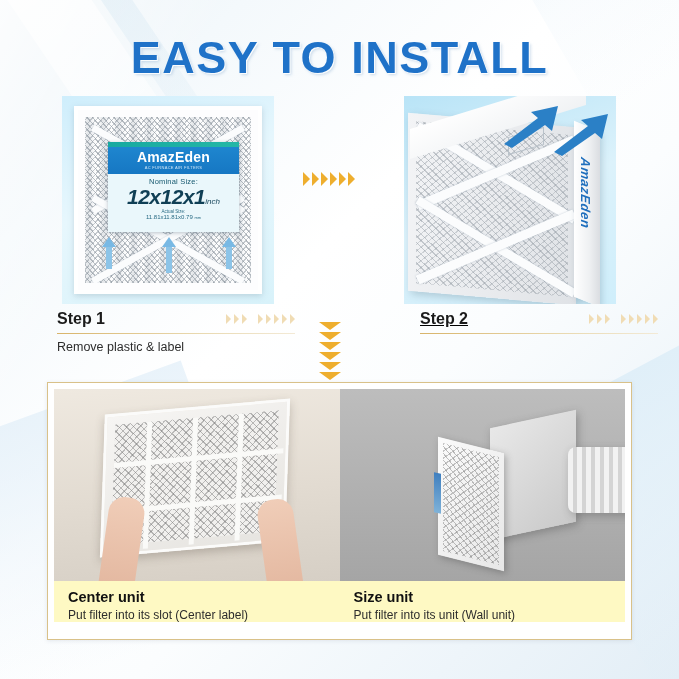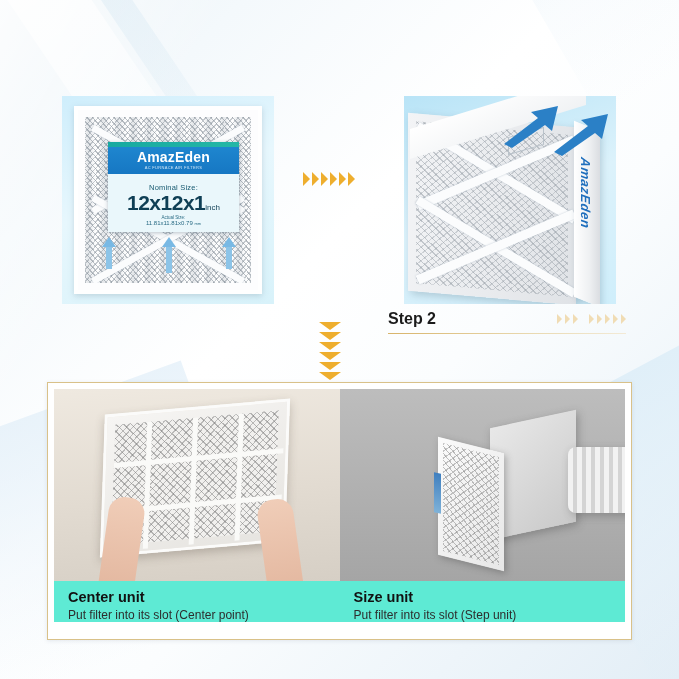--- a/index.html
+++ b/index.html
@@ -87,23 +87,23 @@
     box-shadow: 0 1px 4px rgba(60,90,110,.35);
     overflow: hidden;
   }
   .label-topstrip { height: 5px; background: linear-gradient(90deg,#17a9a0,#25b7a6); }
   .label-brandbar {
     background: linear-gradient(180deg, #1e86cf 0%, #1677c3 100%);
     padding: 3px 0 4px 0; text-align: center;
   }
   .label-brand { color: #fff; font-size: 14px; font-weight: bold; line-height: 1.05; letter-spacing: .2px; }
   .label-sub { color: #cfe6f7; font-size: 4px; letter-spacing: .3px; }
-  .label-body { text-align: center; padding-top: 9px; }
+  .label-body { text-align: center; padding-top: 3px; }
   .label-nominal { font-size: 7.5px; color: #16596f; letter-spacing: .2px; }
-  .label-size { font-size: 21px; font-weight: bold; color: #0f3f55; line-height: 1; letter-spacing: -.5px; }
+  .label-size { font-size: 21px; font-weight: bold; color: #0f3f55; line-height: 1; letter-spacing: -.5px; font-style: italic; }
   .label-size .unit { font-size: 8px; font-weight: normal; letter-spacing: 0; }
   .label-actual-title { font-size: 4.5px; color: #2a6c85; margin-top: 2px; }
   .label-actual { font-size: 6px; color: #2a6c85; }
   .label-actual .mm { font-size: 4px; }
   .label-merv {
     position: absolute; left: 0; bottom: 0; width: 100%; height: 18px;
     background: linear-gradient(90deg, #1b8fc4 0%, #18a89d 55%, #15b19b 100%);
     display: flex; align-items: center; justify-content: center; gap: 5px;
   }
   .merv-text { color: #fff; font-size: 9px; font-weight: bold; letter-spacing: .4px; }
@@ -159,21 +159,21 @@
   .blue-arrow { position: absolute; }
   .dir-mark {
     position: absolute; left: 104px; top: 36px; width: 34px; height: 16px;
     border: 1px solid #b9c2ca; transform: skewY(-16deg);
     font-size: 4px; color: #8b949c; text-align: center; line-height: 16px;
   }
 
   
   .caption-block { position: absolute; }
   #cap1 { left: 57px; top: 310px; width: 238px; }
-  #cap2 { left: 388px; top: 310px; width: 238px; }
+  #cap2 { left: 420px; top: 310px; width: 238px; text-decoration: underline; }
   .cap-head-row { display: flex; align-items: center; justify-content: space-between; }
   .cap-title { font-size: 16px; font-weight: bold; color: #1b1b1b; }
   .cap-rule { height: 1px; background: linear-gradient(90deg,#d8b46a,#e9d9b0 60%, #f3ead6); margin: 5px 0 6px 0; }
   .cap-desc { font-size: 12.5px; color: #2d2d2d; }
   .chev-row { display: flex; gap: 3px; align-items: center; }
 
   
   .chev {
     width: 0; height: 0;
     border-top: 5px solid transparent;
@@ -209,21 +209,21 @@
     background: #ffffff;
     box-sizing: border-box;
     padding: 6px;
     box-shadow: 0 1px 4px rgba(120,140,160,.18);
   }
   .bp-grid { display: flex; gap: 0; height: 100%; }
   .bp-cell { width: 50%; position: relative; display: flex; flex-direction: column; }
   .bp-photo { height: 192px; position: relative; overflow: hidden; }
   #bphoto1 { background: linear-gradient(170deg,#e6e0d8 0%, #ded7ce 40%, #d8d2c9 100%); }
   #bphoto2 { background: linear-gradient(170deg,#b8b8b8 0%, #a9a9a9 50%, #9e9e9e 100%); }
-  .bp-cap { padding: 8px 0 0 14px; background: #5eead4; }
+  .bp-cap { padding: 8px 0 0 14px; background: #fef9c3; }
   .bp-title { font-size: 14.5px; font-weight: bold; color: #111; }
   .bp-desc { font-size: 12px; color: #2d2d2d; margin-top: 3px; }
 
   
   .ceiling { position: absolute; inset: 0; background: linear-gradient(175deg,#efe9e0,#e2dbd1 55%, #d6cfc5); }
   .vent-frame {
     position: absolute; left: 48px; top: 18px; width: 186px; height: 142px;
     background: linear-gradient(160deg,#f6f5f3,#e6e4e0);
     transform: rotate(-5deg) skewX(-7deg);
     box-shadow: 0 4px 10px rgba(90,80,70,.3);
@@ -281,20 +281,21 @@
 <body>
 
 <div id="page">
 
   <div class="streak s1"></div>
   <div class="streak s2"></div>
   <div class="streak s3"></div>
   <div class="streak s4"></div>
   <div class="streak s5"></div>
 
+  <div id="title">EASY TO INSTALL</div>
 
   <div id="photo1" class="step-photo">
     <div class="filter-front">
       <div class="mesh"></div>
 
       <div class="xbrace" style="left:4px; top:56px; width:172px; height:7px; transform:rotate(29deg);"></div>
       <div class="xbrace" style="left:4px; top:56px; width:172px; height:7px; transform:rotate(-29deg);"></div>
       <div class="xbrace" style="left:4px; top:126px; width:172px; height:7px; transform:rotate(29deg);"></div>
       <div class="xbrace" style="left:4px; top:126px; width:172px; height:7px; transform:rotate(-29deg);"></div>
       <div class="frame-edge" style="left:0; top:0; width:100%; height:7px;"></div>
@@ -353,20 +354,38 @@
     <div class="dir-mark"></div>
 
     <svg class="blue-arrow" style="left:96px; top:4px;" width="64" height="48" viewBox="0 0 64 48">
       <path d="M4 44 L38 18 L31 12 L58 6 L52 31 L45 25 L12 48 Z" fill="#2b80c6"></path>
     </svg>
     <svg class="blue-arrow" style="left:146px; top:12px;" width="64" height="48" viewBox="0 0 64 48">
       <path d="M4 44 L38 18 L31 12 L58 6 L52 31 L45 25 L12 48 Z" fill="#2b80c6"></path>
     </svg>
   </div>
 
+  <div id="cap1" class="caption-block">
+    <div class="cap-head-row">
+      <span class="cap-title">Step 1</span>
+      <span class="chev-row">
+        <span class="chev pale"></span>
+        <span class="chev pale"></span>
+        <span class="chev pale"></span>
+        <span style="width:5px"></span>
+        <span class="chev pale"></span>
+        <span class="chev pale"></span>
+        <span class="chev pale"></span>
+        <span class="chev pale"></span>
+        <span class="chev pale"></span>
+      </span>
+    </div>
+    <div class="cap-rule"></div>
+    <div class="cap-desc">Remove plastic &amp; label</div>
+  </div>
 
   <div id="cap2" class="caption-block">
     <div class="cap-head-row">
       <span class="cap-title">Step 2</span>
       <span class="chev-row">
         <span class="chev pale"></span>
         <span class="chev pale"></span>
         <span class="chev pale"></span>
         <span style="width:5px"></span>
         <span class="chev pale"></span>
@@ -400,36 +419,36 @@
             <div class="vent-bar" style="left:8px; top:92px; width:170px; height:5px;"></div>
             <div class="vent-bar" style="left:40px; top:8px; width:5px; height:126px;"></div>
             <div class="vent-bar" style="left:86px; top:8px; width:5px; height:126px;"></div>
             <div class="vent-bar" style="left:132px; top:8px; width:5px; height:126px;"></div>
           </div>
           <div class="hand left"></div>
           <div class="hand right"></div>
         </div>
         <div class="bp-cap">
           <div class="bp-title">Center unit</div>
-          <div class="bp-desc">Put filter into its slot (Center point)</div>
+          <div class="bp-desc">Put filter into its slot (Center label)</div>
         </div>
       </div>
 
       <div class="bp-cell">
         <div id="bphoto2" class="bp-photo">
           <div class="wall"></div>
           <div class="wall-plate"></div>
           <div class="duct"></div>
           <div class="wall-filter">
             <div class="wall-filter-mesh"></div>
           </div>
           <div class="wall-tab"></div>
         </div>
         <div class="bp-cap">
           <div class="bp-title">Size unit</div>
-          <div class="bp-desc">Put filter into its slot (Step unit)</div>
+          <div class="bp-desc">Put filter into its unit (Wall unit)</div>
         </div>
       </div>
 
     </div>
   </div>
 
 </div>
 
 </body></html>

